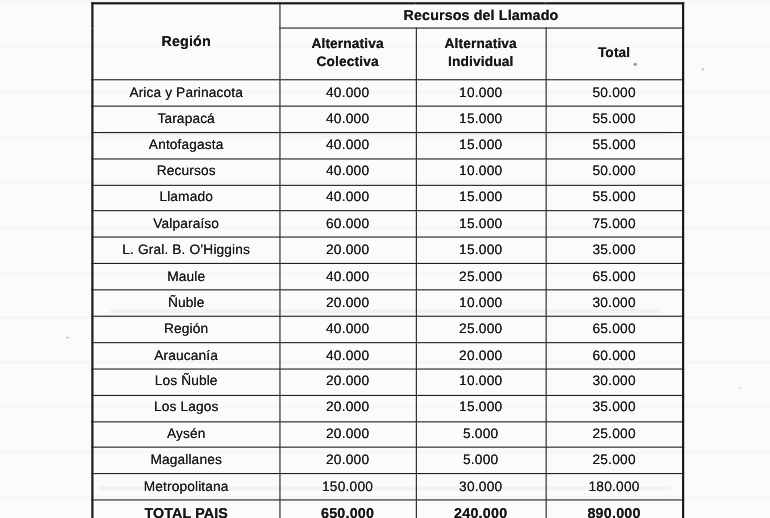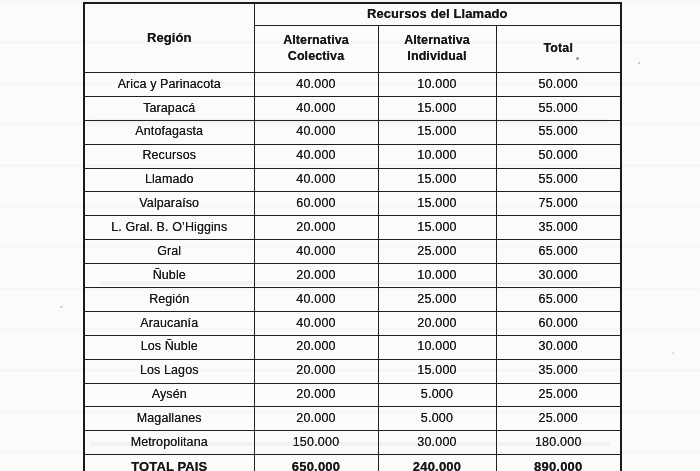--- a/index.html
+++ b/index.html
@@ -146,21 +146,21 @@
     <td class="num">15.000</td>
     <td class="num">75.000</td>
   </tr>
         <tr>
     <td>L. Gral. B. O’Higgins</td>
     <td class="num">20.000</td>
     <td class="num">15.000</td>
     <td class="num">35.000</td>
   </tr>
         <tr>
-    <td>Gral</td>
+    <td>Maule</td>
     <td class="num">40.000</td>
     <td class="num">25.000</td>
     <td class="num">65.000</td>
   </tr>
         <tr>
     <td>Ñuble</td>
     <td class="num">20.000</td>
     <td class="num">10.000</td>
     <td class="num">30.000</td>
   </tr>

